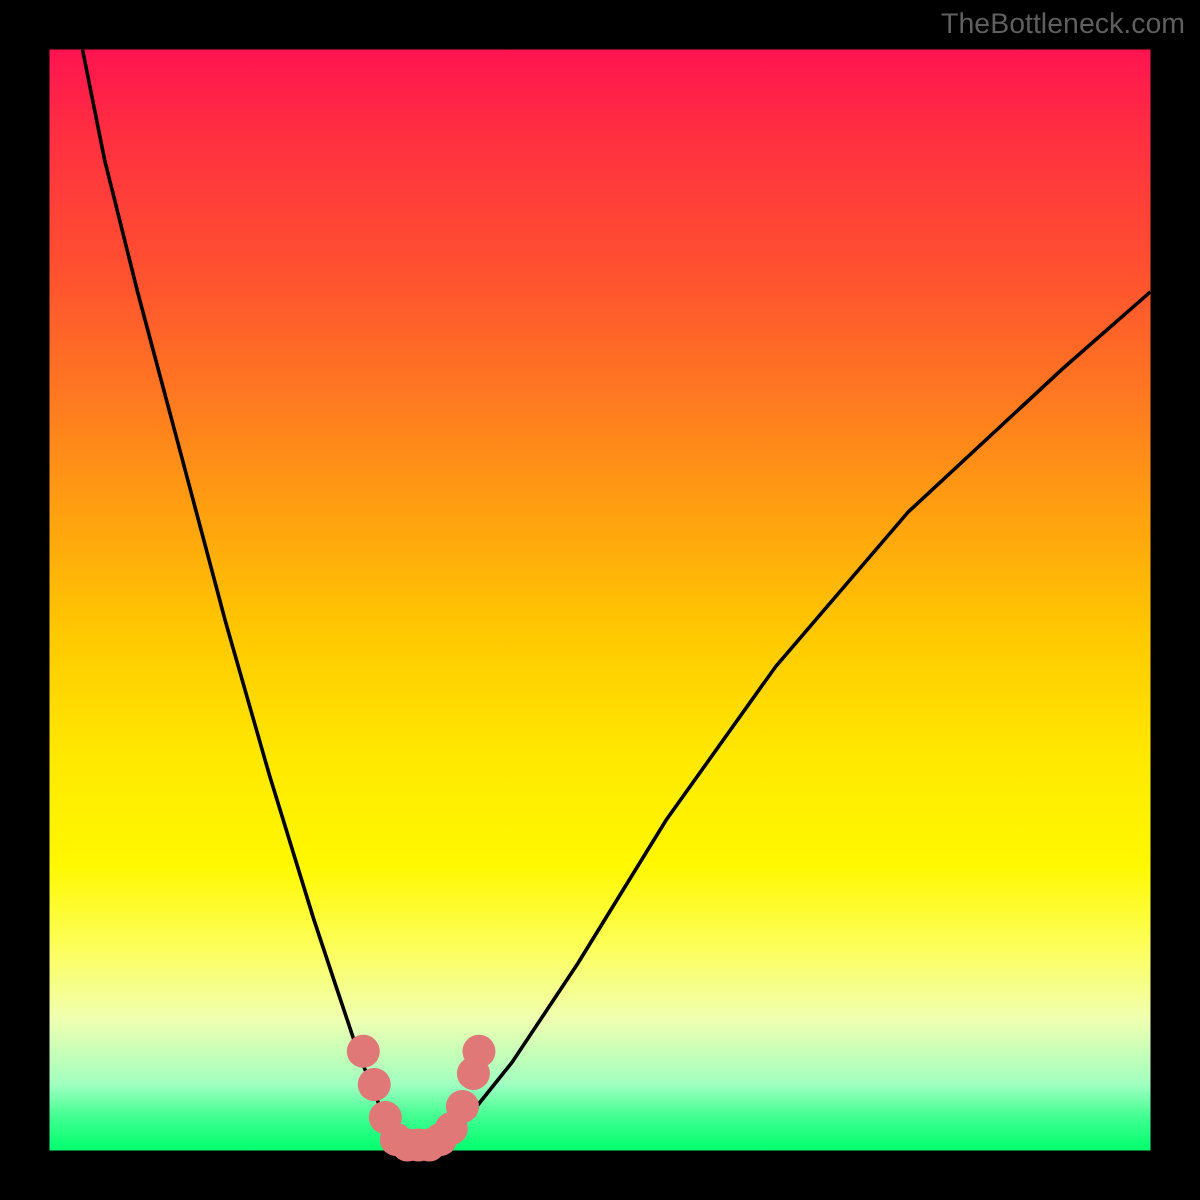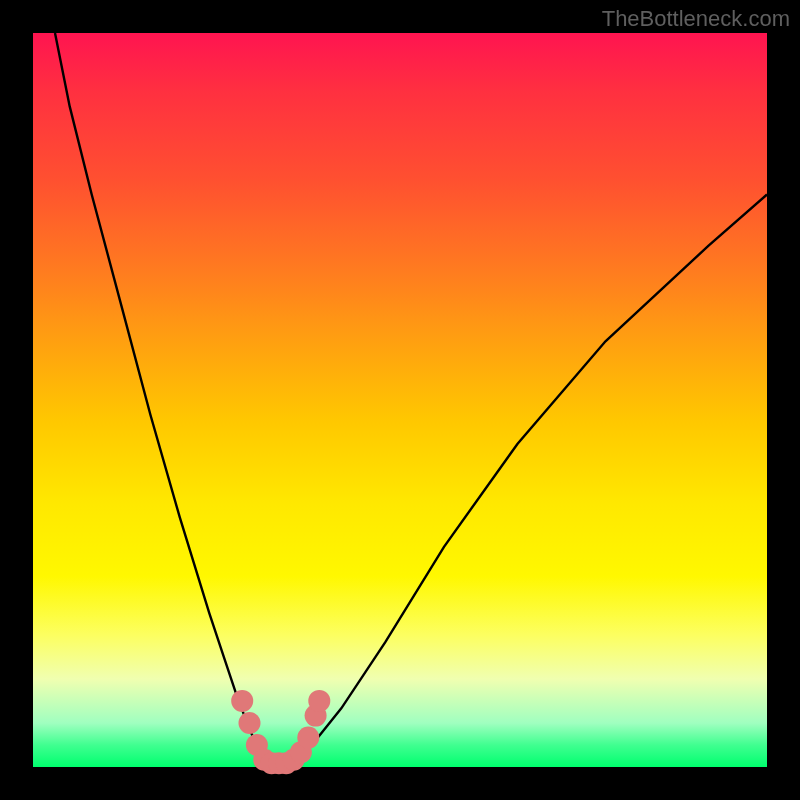--- a/index.html
+++ b/index.html
@@ -31,21 +31,21 @@
       #a0ffc0 94%,
       #40ff90 97%,
       #00ff6e 100%
     );
   }
   .watermark {
     position: absolute;
     right: 10px;
     top: 6px;
     font-family: Arial, sans-serif;
-    font-size: 22px;
+    font-size: 19px;
     color: #5f5f5f;
     letter-spacing: 0px;
   }
   svg {
     position: absolute;
     left: 0;
     top: 0;
   }
 </style>
 </head>

